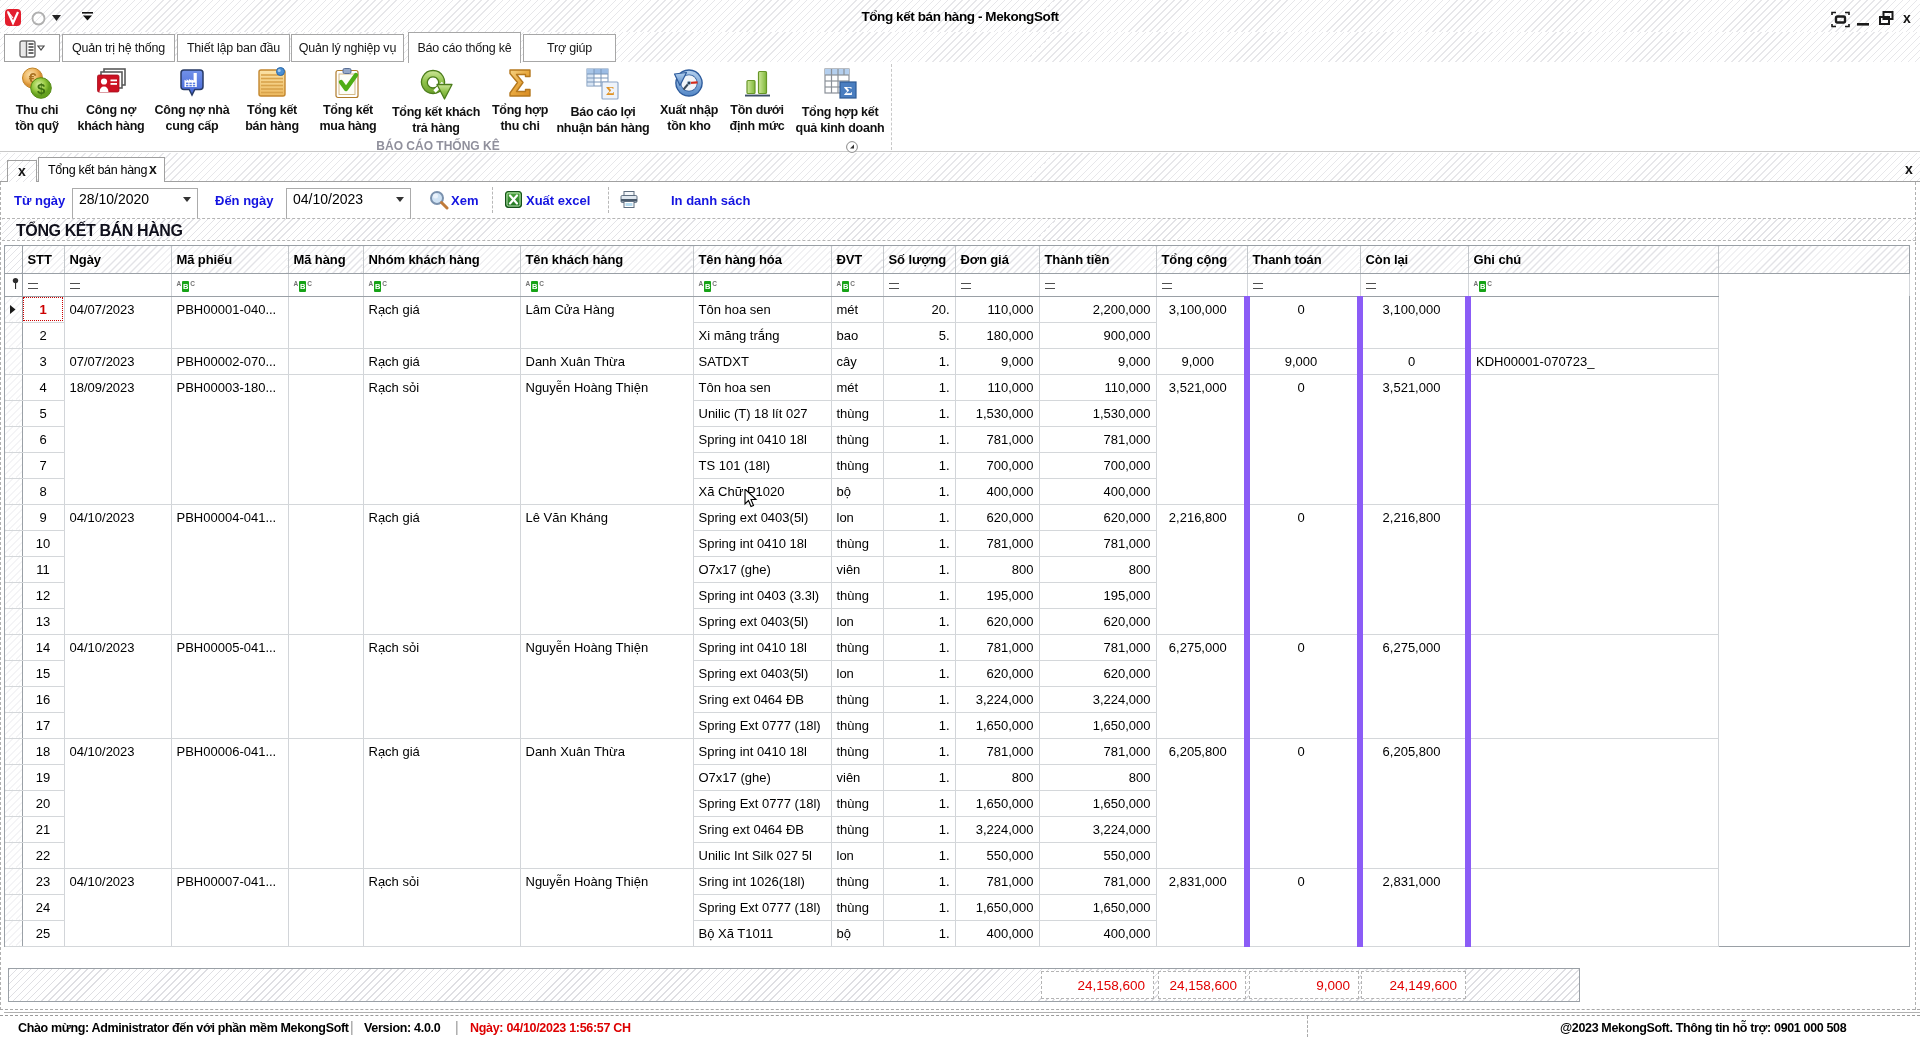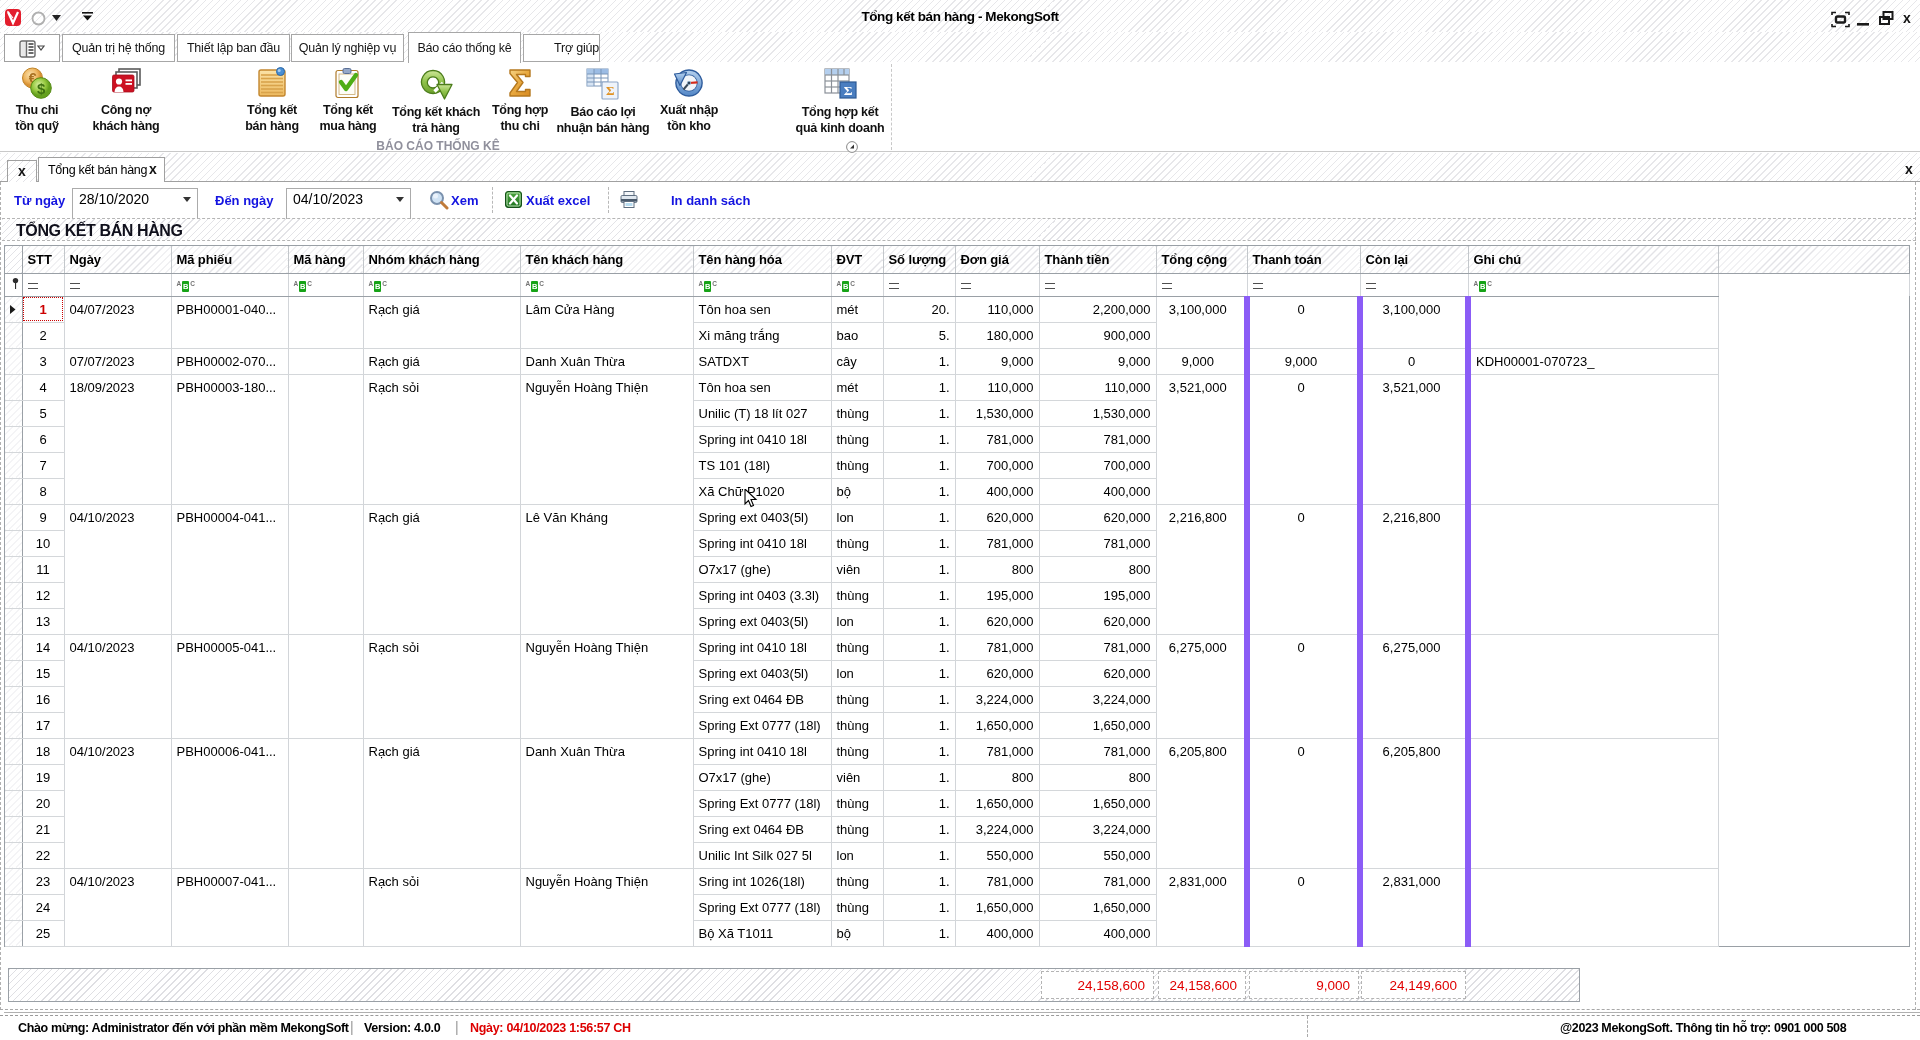--- a/index.html
+++ b/index.html
@@ -94,50 +94,68 @@
         <line x1="9.5" y1="7" x2="14.5" y2="7"></line>
         <line x1="9.5" y1="10" x2="14.5" y2="10"></line>
         <line x1="9.5" y1="13" x2="14.5" y2="13"></line>
       </g>
 <path d="M19 6 L25 6 L22 10 Z" fill="none" stroke="#4a4a4a" stroke-width="1.2"></path>
 </svg></div>
 <div class="rtab" style="left:62px;top:34px;width:113px;">Quản trị hệ thống</div>
 <div class="rtab" style="left:177px;top:34px;width:113px;">Thiết lập ban đầu</div>
 <div class="rtab" style="left:291px;top:34px;width:113px;">Quản lý nghiệp vụ</div>
 <div class="rtab sel" style="left:408px;top:32px;width:113px;">Báo cáo thống kê</div>
-<div class="rtab" style="left:523px;top:34px;width:77px;text-align:right;">Trợ giúp</div>
+<div class="rtab" style="left:523px;top:34px;width:93px;">Trợ giúp</div>
 <div class="abs ribbon"></div>
 <div class="abs" style="left:0;top:64px;width:1920px;height:88px;">
     <div class="rbtn" style="left:-25px;width:124px;"><svg width="32" height="32" viewBox="0 0 32 32">
 <defs>
           <radialGradient id="gc1" cx="40%" cy="35%">
             <stop offset="0" stop-color="#fbe3b0"></stop>
             <stop offset="0.7" stop-color="#edb45e"></stop>
             <stop offset="1" stop-color="#d99234"></stop>
           </radialGradient>
 <radialGradient id="gc2" cx="40%" cy="35%">
             <stop offset="0" stop-color="#d8f0a0"></stop>
             <stop offset="0.65" stop-color="#94c83e"></stop>
             <stop offset="1" stop-color="#64a01e"></stop>
           </radialGradient>
         </defs>
 <circle cx="11.5" cy="11" r="10" fill="url(#gc1)" stroke="#c08428" stroke-width="1"></circle>
 <text x="11.5" y="16" font-size="14" font-weight="bold" fill="#a87020" text-anchor="middle" font-family="Liberation Sans">€</text>
 <circle cx="20" cy="21" r="10.3" fill="url(#gc2)" stroke="#578c16" stroke-width="1"></circle>
 <text x="20" y="26.5" font-size="15" font-weight="bold" fill="#3e7010" text-anchor="middle" font-family="Liberation Sans">$</text>
 </svg>Thu chi<br>tồn quỹ</div>
-    <div class="rbtn" style="left:64px;width:124px;"><svg width="32" height="32" viewBox="0 0 32 32">
+    <div class="rbtn" style="left:49px;width:124px;"><svg width="32" height="32" viewBox="0 0 32 32">
 <rect x="9" y="2" width="21" height="16" fill="none" stroke="#5a5a5a" stroke-width="1.6"></rect>
 <rect x="6" y="5" width="21" height="16" fill="#fff" stroke="#5a5a5a" stroke-width="1.6"></rect>
 <rect x="2.5" y="8" width="21.5" height="17" rx="1.5" fill="#cc1122" stroke="#a50d1c" stroke-width="0.8"></rect>
 <circle cx="9" cy="14.5" r="3.1" fill="#fff"></circle>
 <path d="M4.5 25 q0.5 -5.5 4.5 -5.5 q4 0 4.5 5.5 Z" fill="#fff"></path>
 <rect x="15.5" y="12.5" width="6.5" height="1.8" fill="#fff"></rect>
 <rect x="15.5" y="16" width="6.5" height="1.8" fill="#fff"></rect>
 </svg>Công nợ<br>khách hàng</div>
+    <div class="rbtn" style="left:130px;width:124px;"><svg width="32" height="32" viewBox="0 0 32 32">
+<defs>
+          <linearGradient id="gf" x1="0" y1="0" x2="0" y2="1">
+            <stop offset="0" stop-color="#7292ea"></stop>
+            <stop offset="1" stop-color="#4465d6"></stop>
+          </linearGradient>
+        </defs>
+<path d="M8 3 h16 a3 3 0 0 1 3 3 v13.5 a3 3 0 0 1 -3 3 h-5.2 l-2.8 5.5 l-2.8 -5.5 h-5.2 a3 3 0 0 1 -3 -3 v-13.5 a3 3 0 0 1 3 -3 Z" fill="url(#gf)" stroke="#273a66" stroke-width="1.5"></path>
+<path d="M8.5 20 V12.8 l2.1 1.3 v-1.9 l2.4 1.6 v-1.8 l2.4 1.6 v-1.2 l2.2 1.2 V6 h3.2 V20 Z" fill="#fff"></path>
+<g fill="#5b7de2">
+          <rect x="10" y="15.6" width="2.4" height="1.6"></rect>
+          <rect x="13.4" y="15.6" width="2.4" height="1.6"></rect>
+          <rect x="16.8" y="15.6" width="2.4" height="1.6"></rect>
+          <rect x="10" y="18" width="2.4" height="1.4"></rect>
+          <rect x="13.4" y="18" width="2.4" height="1.4"></rect>
+          <rect x="16.8" y="18" width="2.4" height="1.4"></rect>
+        </g>
+</svg>Công nợ nhà<br>cung cấp</div>
     <div class="rbtn" style="left:210px;width:124px;"><svg width="32" height="32" viewBox="0 0 32 32">
 <defs>
           <linearGradient id="gn" x1="0" y1="0" x2="0" y2="1">
             <stop offset="0" stop-color="#fbe3a8"></stop>
             <stop offset="1" stop-color="#edba60"></stop>
           </linearGradient>
         </defs>
 <rect x="3" y="3" width="26" height="26" rx="2" fill="url(#gn)" stroke="#c3872f" stroke-width="1.4"></rect>
 <g stroke="#d9a34b" stroke-width="1.6">
 <line x1="5" y1="8" x2="27" y2="8"></line>
@@ -205,20 +223,31 @@
             <stop offset="1" stop-color="#5286c6"></stop>
           </linearGradient>
         </defs>
 <path fill-rule="evenodd" d="M16 3 a13 13 0 1 0 0.01 0 Z M16 8.2 a7.8 7.8 0 1 1 -0.01 0 Z" fill="url(#gh)" stroke="#2d5b9c" stroke-width="1.4"></path>
 <circle cx="16" cy="16" r="7.8" fill="#f0f4f9"></circle>
 <path d="M1.5 7 L13.5 5.5 L7 18.5 Z" fill="url(#gh)" stroke="#2d5b9c" stroke-width="1.2" stroke-linejoin="round"></path>
 <line x1="16" y1="16" x2="24.5" y2="15.3" stroke="#d42a1a" stroke-width="2.2"></line>
 <line x1="16" y1="16" x2="10.5" y2="22.5" stroke="#3a4a5a" stroke-width="2"></line>
 <circle cx="16" cy="16" r="1.7" fill="#2d4258" stroke="#8fb0cc" stroke-width="0.8"></circle>
 </svg>Xuất nhập<br>tồn kho</div>
+    <div class="rbtn" style="left:695px;width:124px;"><svg width="32" height="32" viewBox="0 0 32 32">
+<defs>
+          <linearGradient id="gba" x1="0" y1="0" x2="1" y2="0">
+            <stop offset="0" stop-color="#cfe89a"></stop>
+            <stop offset="1" stop-color="#7fb83a"></stop>
+          </linearGradient>
+        </defs>
+<rect x="6" y="13.5" width="8" height="13" rx="1" fill="url(#gba)" stroke="#679628" stroke-width="1.2"></rect>
+<rect x="17.5" y="4.5" width="8" height="22" rx="1" fill="url(#gba)" stroke="#679628" stroke-width="1.2"></rect>
+<rect x="4" y="27.6" width="25" height="1.9" fill="#3d4f66"></rect>
+</svg>Tồn dưới<br>định mức</div>
     <div class="rbtn" style="left:778px;width:124px;"><svg width="34" height="34" viewBox="0 0 34 34">
 <rect x="2" y="2" width="24" height="24" fill="#fff" stroke="#8a9098" stroke-width="1.2"></rect>
 <rect x="2" y="2" width="24" height="6" fill="#b4cfee"></rect>
 <g stroke="#8a9098" stroke-width="1.2">
           <line x1="8.5" y1="2" x2="8.5" y2="26"></line>
           <line x1="15" y1="2" x2="15" y2="26"></line>
           <line x1="21" y1="2" x2="21" y2="8"></line>
           <line x1="2" y1="8" x2="26" y2="8"></line>
           <line x1="2" y1="14" x2="26" y2="14"></line>
           <line x1="2" y1="20" x2="26" y2="20"></line>

